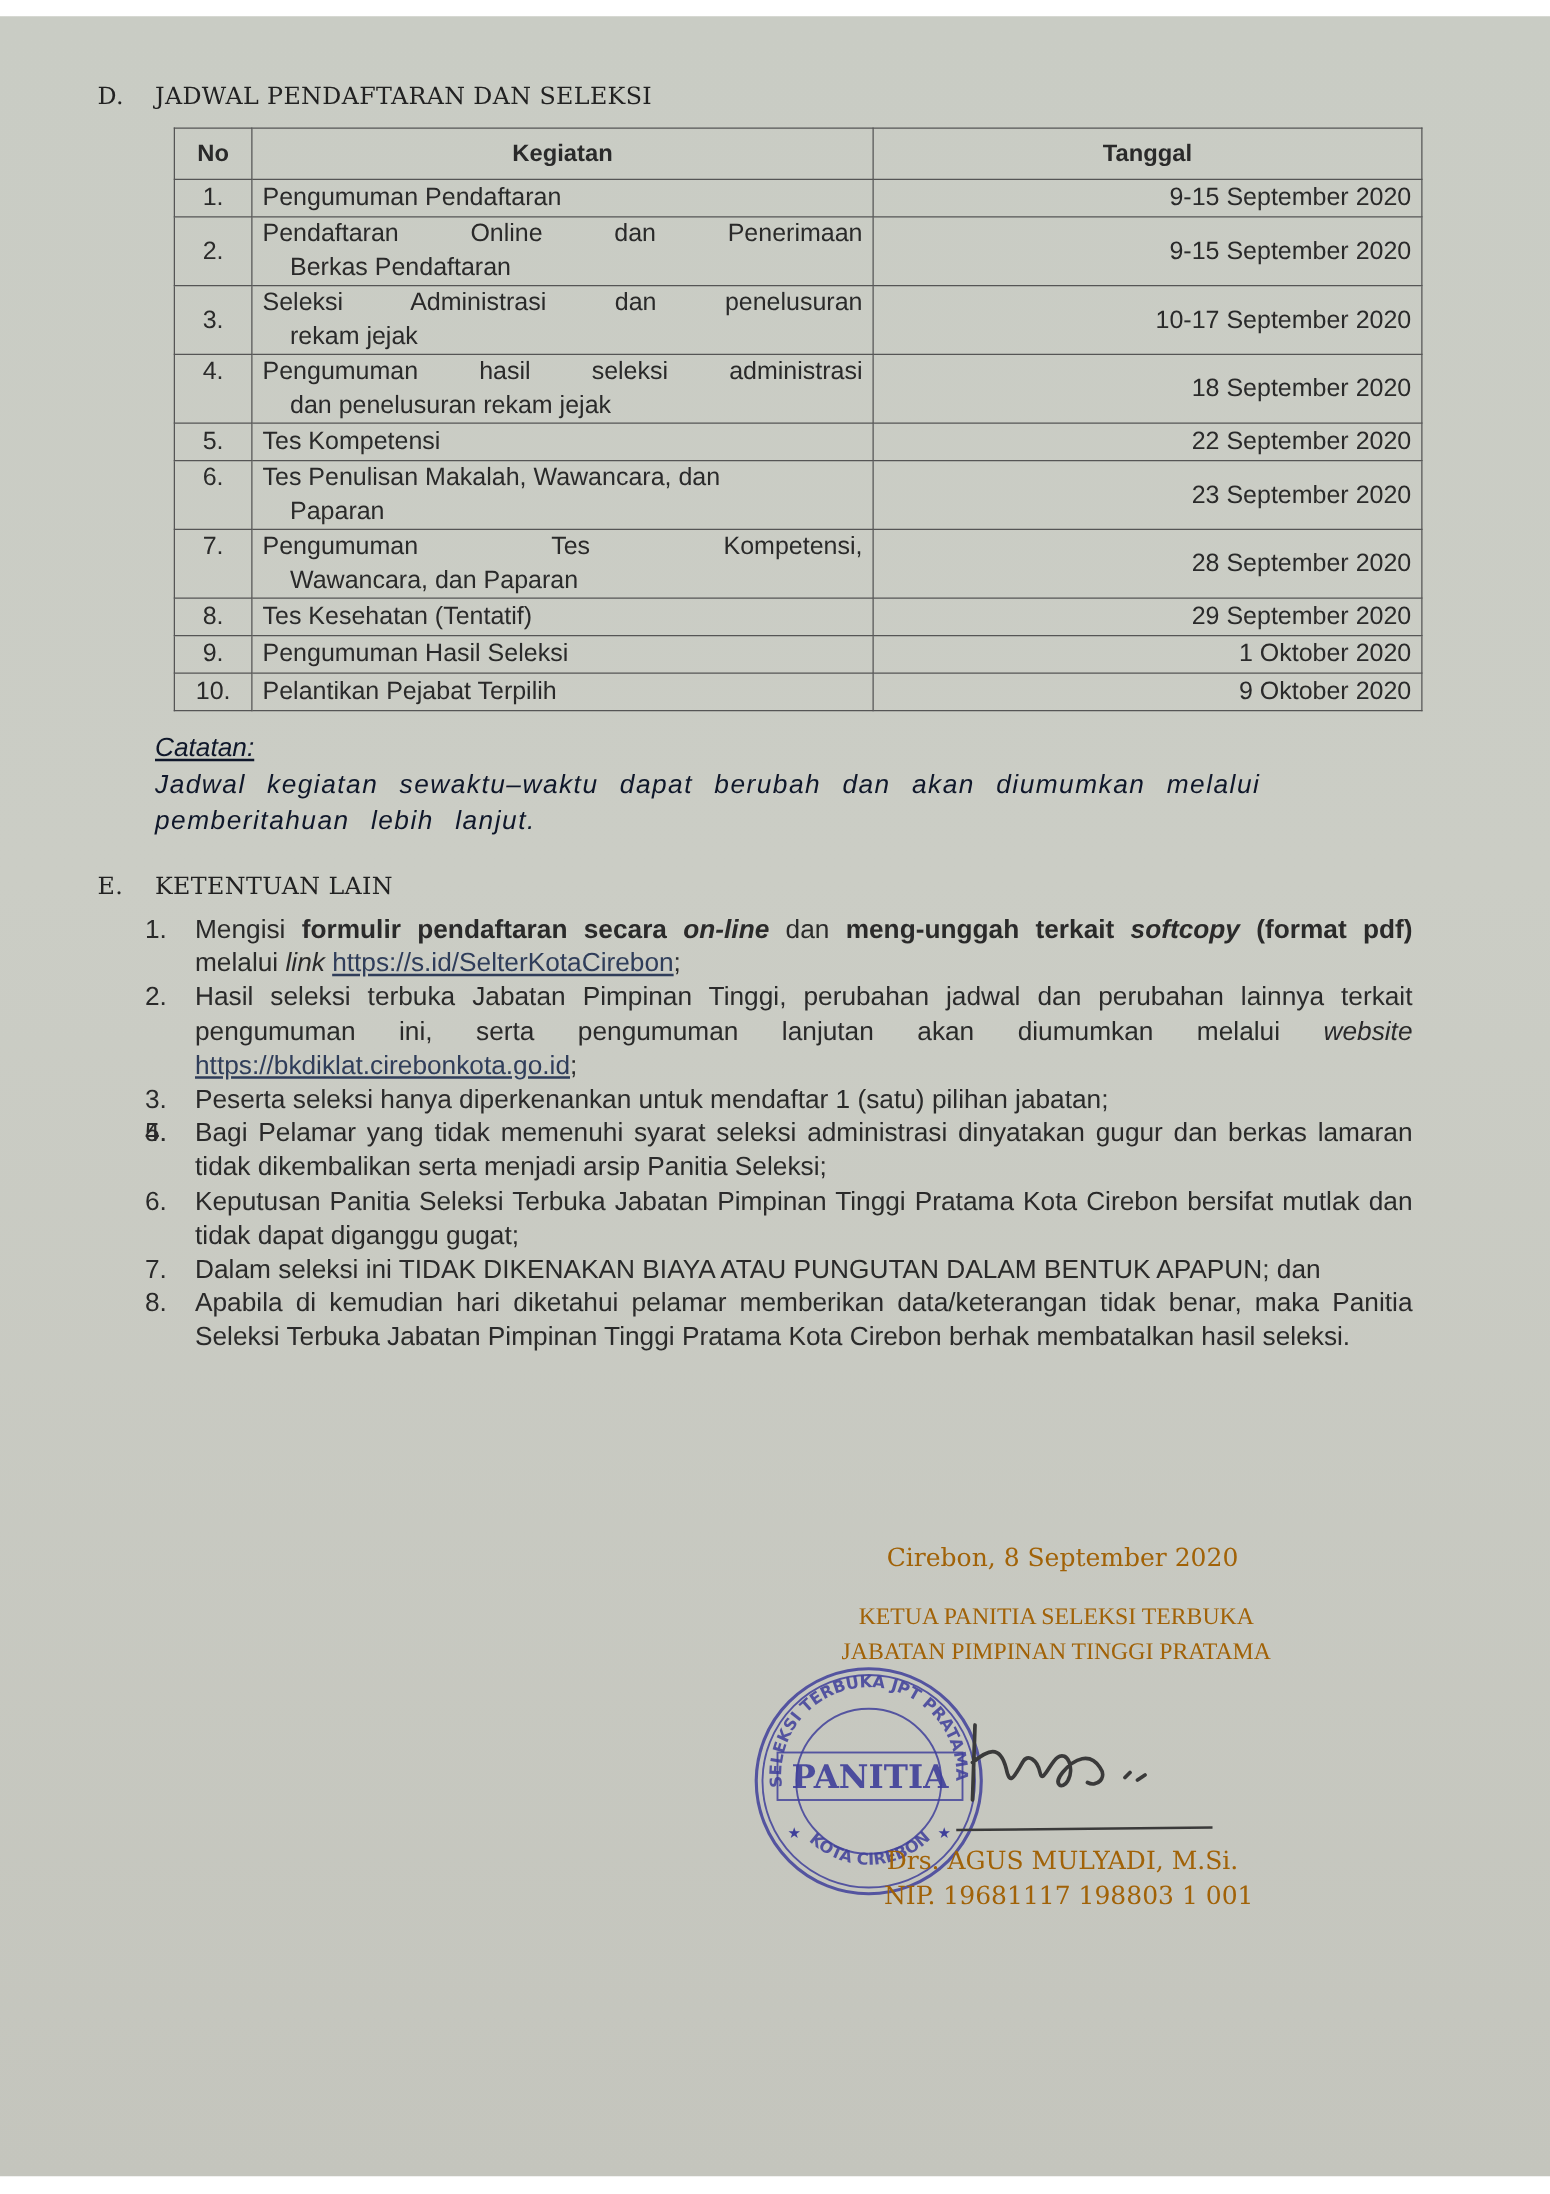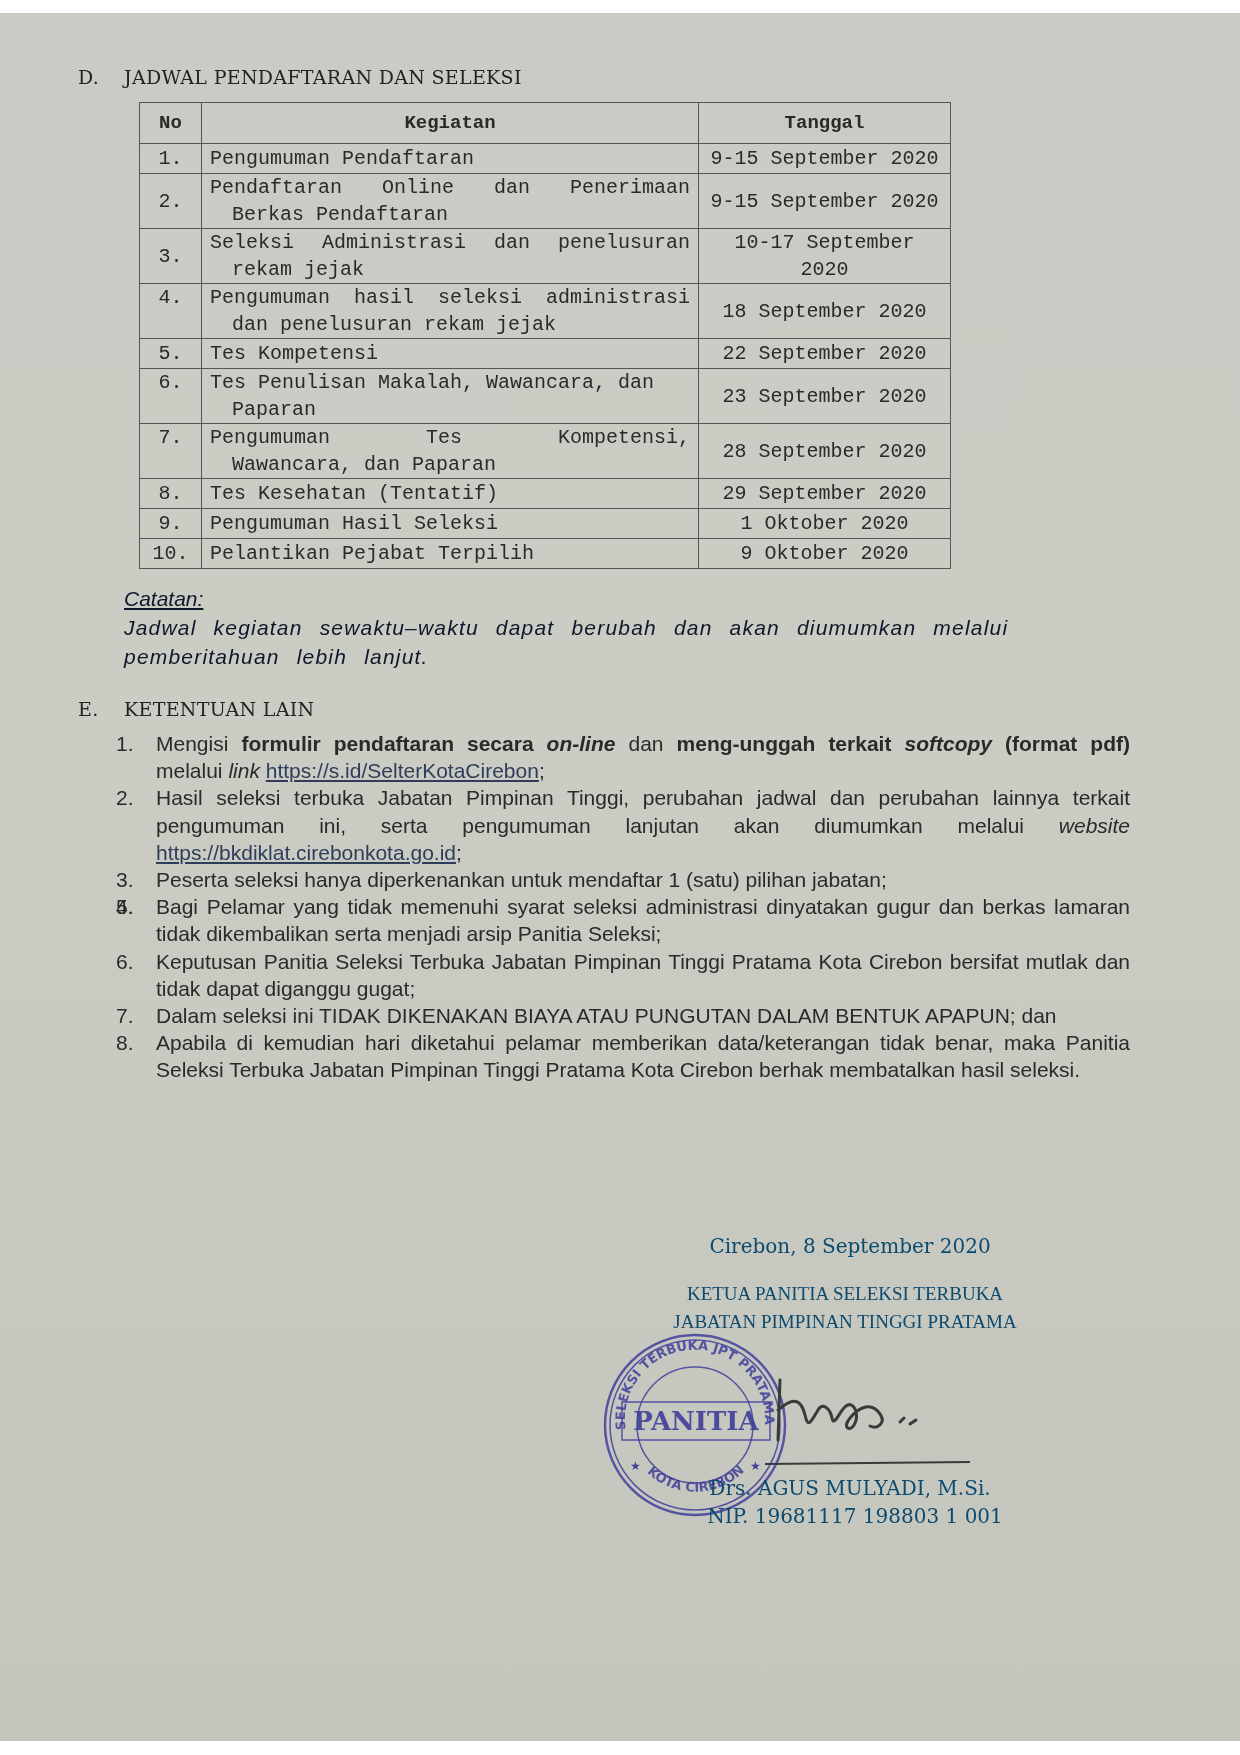--- a/index.html
+++ b/index.html
@@ -9,45 +9,45 @@
   }
   .paper {
     position: absolute; left: 0; top: 13px; width: 1240px; height: 1728px;
     background: linear-gradient(180deg, #c9ccc4 0%, #cbcdc5 40%, #c4c5bd 100%);
   }
   .h {
     position: absolute; font-family: "DejaVu Serif", serif; font-weight: normal; font-size: 19px; letter-spacing: 0.3px; color: #222;
   }
   .h .lbl { display: inline-block; width: 46px; }
   table.sched {
-    position: absolute; left: 139px; top: 102px; width: 812px; border-collapse: collapse;
-    font-family: Liberation Mono, monospace; font-size: 20px; color: #2a2a2a;
+    position: absolute; left: 139px; top: 102px; width: 999px; border-collapse: collapse;
+    font-family: Liberation Sans, sans-serif; font-size: 20px; color: #2a2a2a;
   }
   table.sched td, table.sched th { border: 1.5px solid #555; padding: 0 8px; line-height: 27px; }
   table.sched th { font-weight: bold; height: 40px; font-size: 19px; }
   table.sched td.no { text-align: center; width: 45px; vertical-align: middle; }
   table.sched td.act { width: 480px; text-align: justify; text-align-last: left; }
-  table.sched td.date { text-align: center; vertical-align: middle; }
+  table.sched td.date { text-align: right; vertical-align: middle; }
   table.sched td.act .l2 { display: block; padding-left: 6px; margin-left: 16px; }
   .note {
     position: absolute; left: 124px; top: 584px; width: 1005px; font-family: "Liberation Sans", sans-serif;
     font-style: italic; font-size: 21px; color: #0f172a; line-height: 29px;
   }
   .note .title { text-decoration: underline; display: block; }
   .note .body { text-align: justify; text-align-last: left; letter-spacing: 1.2px; word-spacing: 10px; }
   ol.rules {
     position: absolute; left: 116px; top: 730px; width: 1014px; margin: 0; padding: 0; list-style: none;
     font-family: "Liberation Sans", sans-serif; font-size: 21px; line-height: 27.2px; color: #2a2a2a;
   }
   ol.rules li { position: relative; padding-left: 40px; text-align: justify; text-align-last: left; margin-bottom: 0; }
   ol.rules li .num { position: absolute; left: 0; top: 0; }
   ol.rules a { color: #2f3d5a; text-decoration: underline; }
   .sign {
     position: absolute; left: 600px; width: 500px; text-align: center; font-family: "DejaVu Serif", serif;
-    font-size: 20px; color: #0c4a6e; line-height: 28px;
+    font-size: 20px; color: #a16207; line-height: 28px;
   }
   .sig-title { font-family: "Liberation Serif", serif; font-size: 19px; }
   .stamp { position: absolute; left: 600px; top: 1330px; width: 190px; height: 190px; }
   .signature { position: absolute; left: 750px; top: 1370px; width: 200px; height: 80px; }
   .sigline { position: absolute; left: 765px; top: 1462px; width: 205px; height: 2px; background: #3a3a3a; transform: rotate(-0.6deg); }
 </style>
 </head>
 <body>
 
 <div class="paper"></div>

